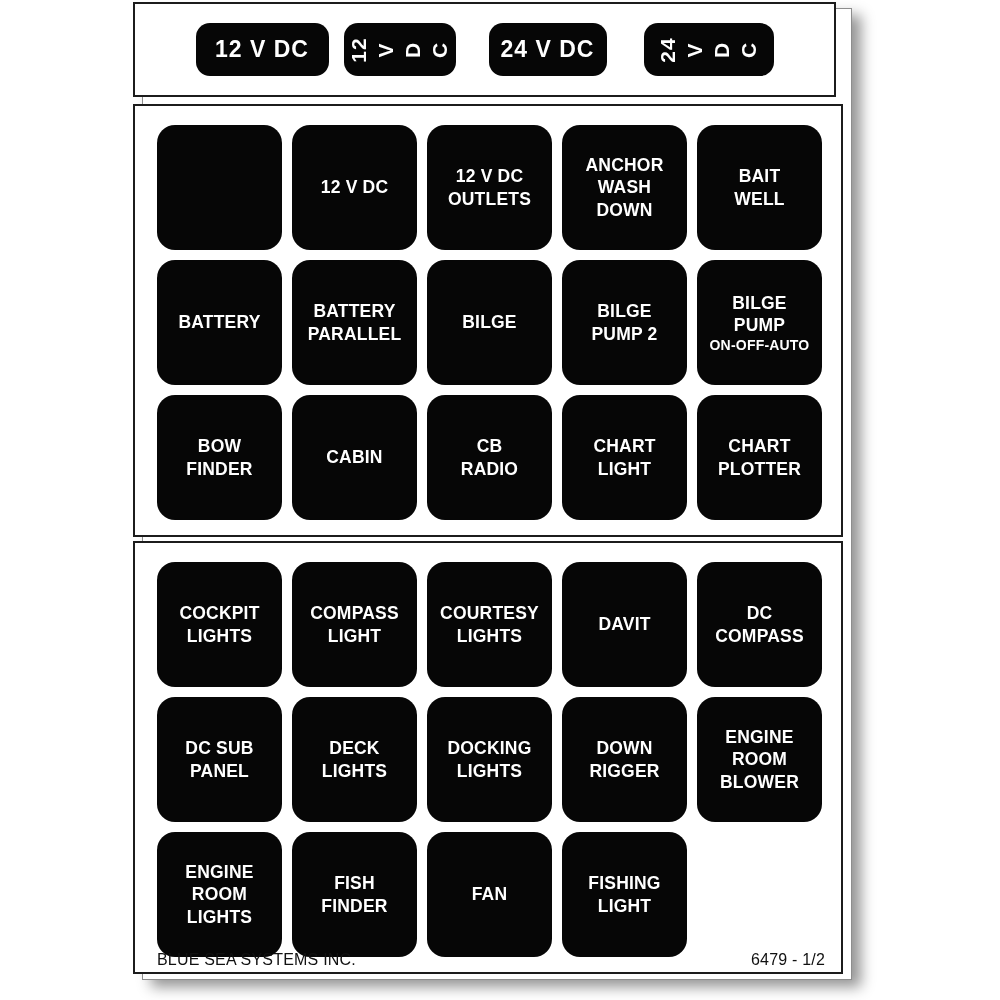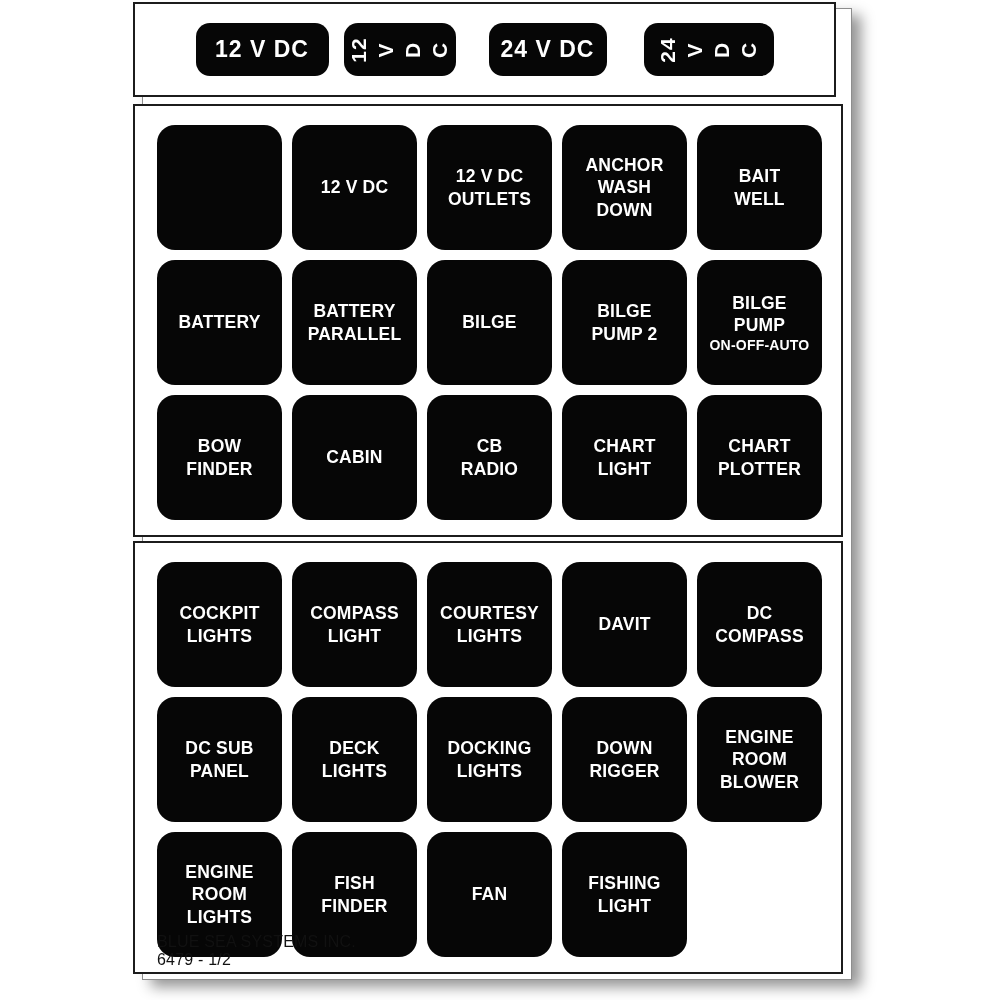--- a/index.html
+++ b/index.html
@@ -37,21 +37,21 @@
           gap:10px; padding:19px 20px 0 22px; }
   .tile { background:#060606; border-radius:18px; color:#ffffff;
           display:flex; flex-direction:column; align-items:center; justify-content:center;
           text-align:center; }
   .tile-text { white-space:pre-line; font-size:17.5px; font-weight:700;
                line-height:1.28; letter-spacing:0.2px; }
   .tile-sub  { font-size:14px; font-weight:700; letter-spacing:0.2px; margin-top:1px; }
 
   .footer { position:absolute; left:22px; right:16px; bottom:3px;
             display:flex; justify-content:space-between; align-items:baseline;
-            font-size:16px; color:#111111; letter-spacing:0.2px;flex-direction:column; }
+            font-size:16px; color:#111111; letter-spacing:0.2px; }
 </style>
 </head>
 <body>
 
 <div class="stack">
   <div class="sheet-back"></div>
 
   <div class="card card-strip">
     <div class="pill pill-h pill-1">
       <span>12 V DC</span>

